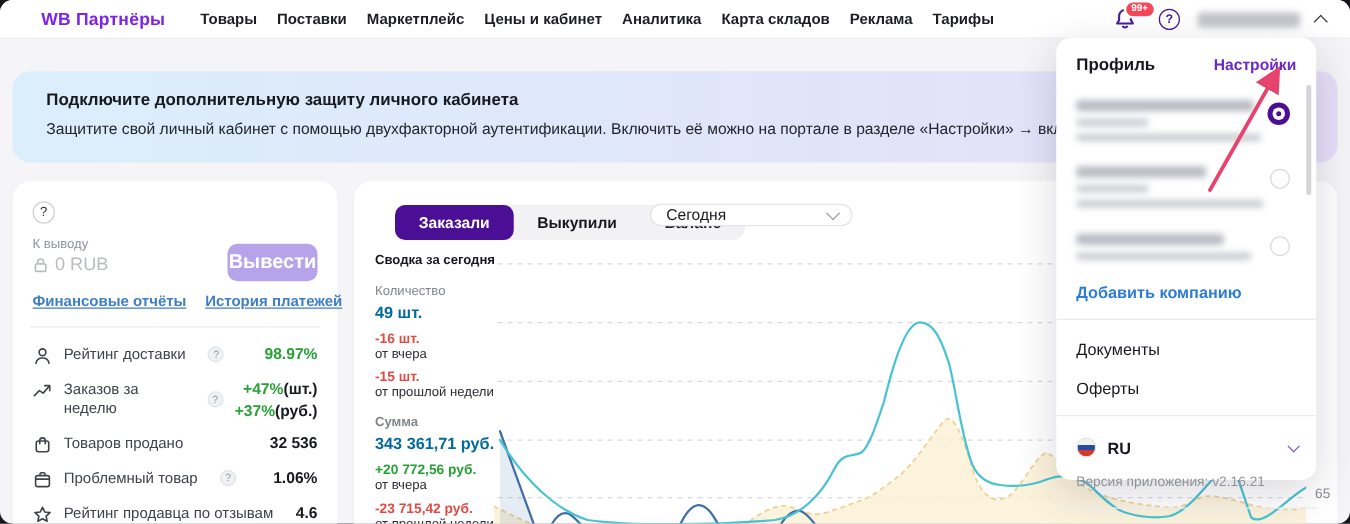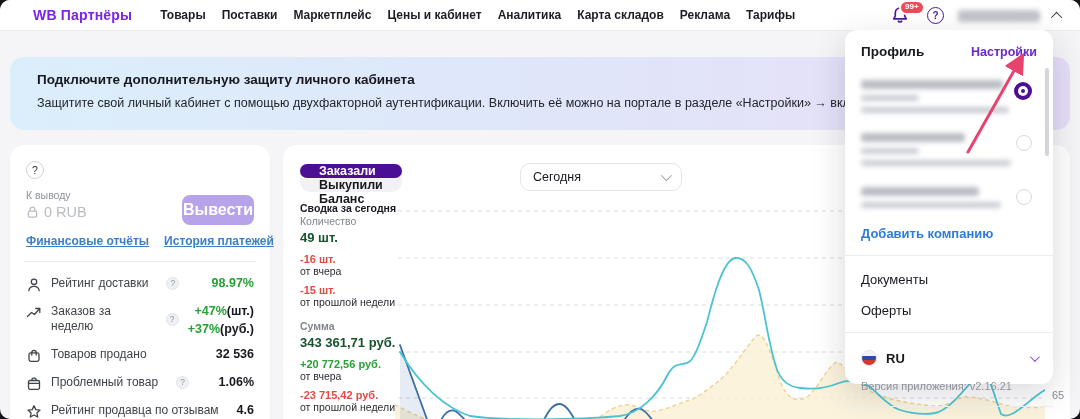--- a/index.html
+++ b/index.html
@@ -50,33 +50,33 @@
   .help-chip { width:13px; height:13px; border-radius:50%; background:#f0f1f4; border:1px solid #e2e4e8; color:#8f959d;
                font-size:8.5px; display:inline-flex; align-items:center; justify-content:center; flex:0 0 13px; cursor:pointer; }
   .stat-val { font-size:12.5px; font-weight:bold; color:#17191f; text-align:right; white-space:nowrap; }
   .green { color:#27a036; }
   .red { color:#e14b44; }
   .unit { color:#17191f; font-weight:bold; }
   .val2 { margin-top:4px; }
 
   
   .main-card { position:absolute; left:283px; top:145px; width:787px; height:300px; overflow:hidden; }
-  .tabs { position:absolute; left:17px; top:19px; height:28px; display:inline-flex; background:#f2f2f5; border-radius:10px;flex-direction:column; }
+  .tabs { position:absolute; left:33px; top:19px; height:28px; display:inline-flex; background:#f2f2f5; border-radius:10px; }
   .tab { padding:0 19px; display:flex; align-items:center; font-size:12.5px; font-weight:600; color:#17191f; cursor:pointer; border-radius:8px; }
   .tab.active { background:#4b0f96; color:#fff; }
-  .select { position:absolute; left:237px; top:18px; width:162px; height:28px; background:#fff; border:1px solid #e2e4e9;
+  .select { position:absolute; left:237px; top:18px; width:162px; height:18px; background:#fff; border:1px solid #e2e4e9;
             border-radius:10px; display:flex; align-items:center; padding:0 12px; cursor:pointer; }
   .select span { font-size:12.5px; color:#17191f; }
   .sel-chev { margin-left:auto; width:8px; height:8px; border-right:1.6px solid #9aa1ab; border-bottom:1.6px solid #9aa1ab;
               transform:rotate(45deg) translateY(-2px); }
 
   .summary { position:absolute; left:17px; top:57px; width:108px; }
-  .sum-title { font-size:10.5px; font-weight:bold; color:#17191f; margin-bottom:1px; white-space:nowrap; }
+  .sum-title { font-size:10.5px; font-weight:bold; color:#17191f; margin-bottom:13px; white-space:nowrap; }
   .sum-lbl { font-size:10.5px; color:#82868c; margin-bottom:3px; }
-  .sum-val { font-size:13px; font-weight:bold; color:#14532d; margin-bottom:8px; white-space:nowrap; }
+  .sum-val { font-size:13px; font-weight:bold; color:#0369a1; margin-bottom:8px; white-space:nowrap; }
   .delta-v { font-size:11px; font-weight:bold; white-space:nowrap; }
   .delta-c { font-size:10.5px; color:#2b2d33; margin-bottom:7px; white-space:nowrap; }
 
   .chart { position:absolute; left:112px; top:55px; }
   .y-tick { position:absolute; left:769px; top:244px; font-size:11px; color:#8b8e94; }
 
   
   .profile-panel { position:absolute; left:845px; top:30px; width:208px; height:354px; background:#fff; border-radius:12px;
                    box-shadow:0 10px 34px rgba(25,25,50,.16); z-index:40; padding:0 16px; }
   .pp-head { display:flex; justify-content:space-between; align-items:center; padding-top:14px;gap:46px; }

